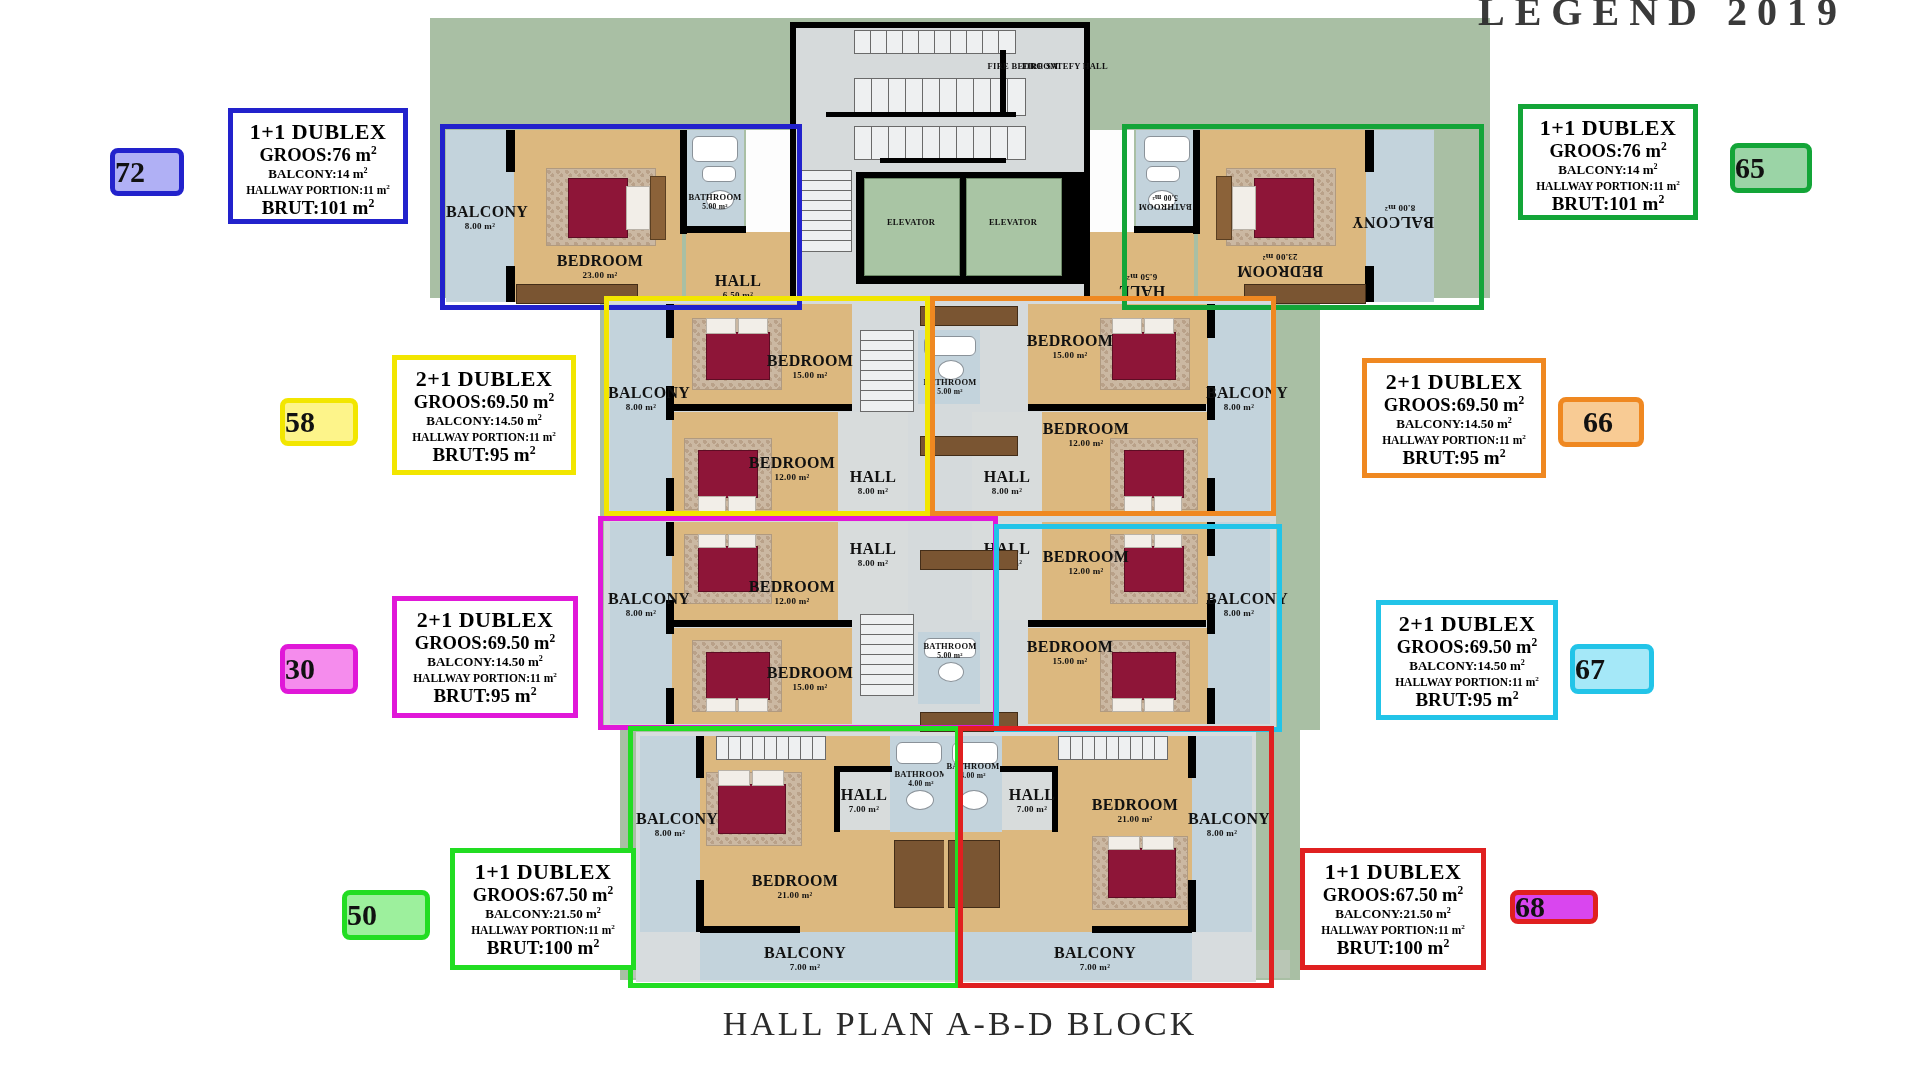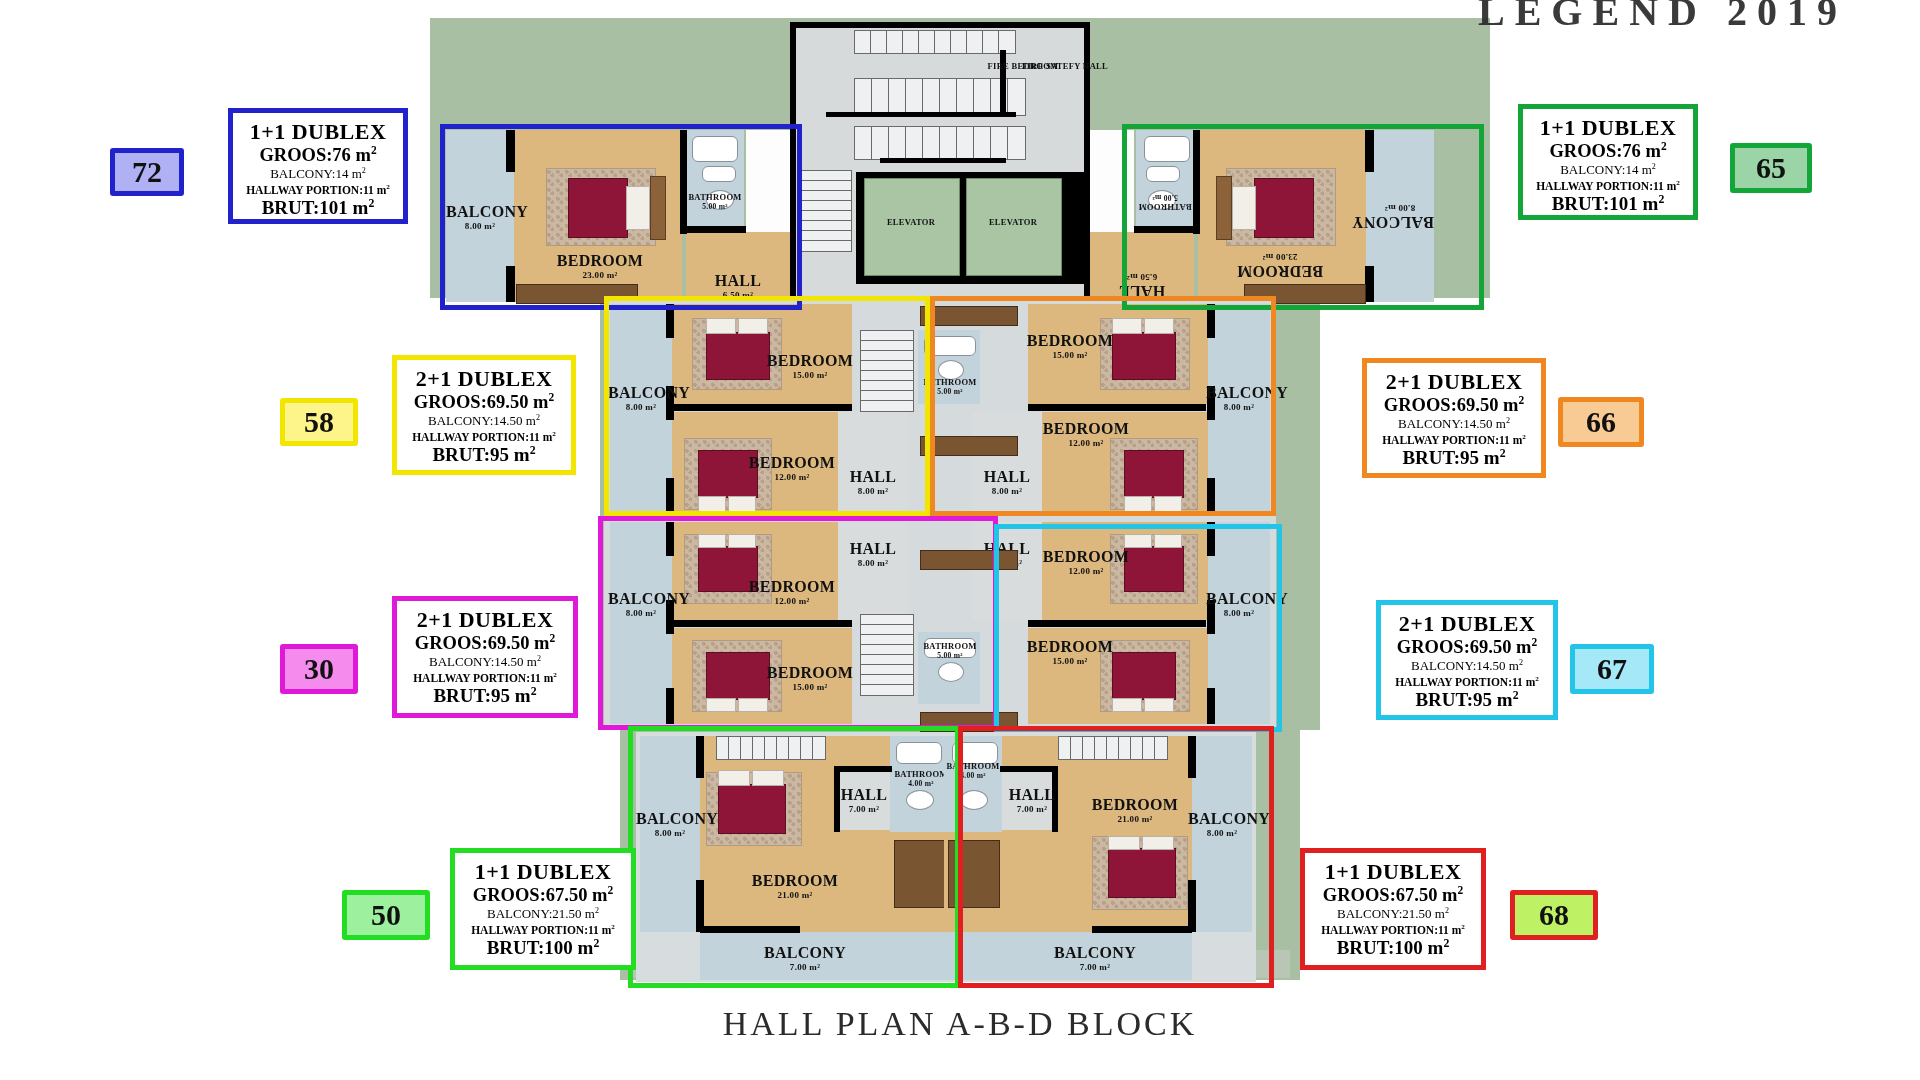--- a/index.html
+++ b/index.html
@@ -37,27 +37,27 @@
   .stairtread{position:absolute;border:1px solid #6a6a6a;background:#eef0f1;}
   .sanit{position:absolute;background:#ffffff;border:1px solid #8a9299;}
   .sanit.r{border-radius:50%;}
   .sanit.rr{border-radius:6px;}
 
   
   .legend{position:absolute;background:#ffffff;box-sizing:border-box;
           text-align:center;color:#000;padding:6px 8px 7px;}
   .legend .l1{font-size:22px;font-weight:700;letter-spacing:.5px;line-height:1.15;}
   .legend .l2{font-size:18.5px;font-weight:700;line-height:1.2;}
-  .legend .l3{font-size:13px;font-weight:400;line-height:1.25;}
+  .legend .l3{font-size:13px;font-weight:700;line-height:1.25;}
   .legend .l4{font-size:11.5px;font-weight:700;line-height:1.25;}
   .legend .l5{font-size:19px;font-weight:700;line-height:1.2;}
   sup{font-size:.62em;vertical-align:super;line-height:0;}
 
   .badge{position:absolute;box-sizing:border-box;display:flex;
-         align-items:center;justify-content:center;border-radius:3px;}
+         align-items:center;justify-content:flex-start;border-radius:8px;}
   .badge span{font-size:30px;font-weight:600;color:#111;
               font-family:"Liberation Serif",serif;}
 
   
   .hl{position:absolute;box-sizing:border-box;background:transparent;}
 
   #title{position:absolute;width:100%;text-align:center;
          font-family:"Liberation Serif",serif;font-size:34px;
          letter-spacing:3px;color:#2b2b2b;}
   #watermark{position:absolute;white-space:nowrap;color:#2a2a2a;
@@ -498,21 +498,21 @@
   <div class="l5"><span>BRUT:95 m</span><sup>2</sup></div>
 </div>
 
 <div class="legend" style="left:1362px;top:358px;width:184px;height:120px;border:5px solid #ef8821;">
   <div class="l1">2+1 DUBLEX</div>
   <div class="l2"><span>GROOS:69.50 m</span><sup>2</sup></div>
   <div class="l3"><span>BALCONY:14.50 m</span><sup>2</sup></div>
   <div class="l4"><span>HALLWAY PORTION:11 m</span><sup>2</sup></div>
   <div class="l5"><span>BRUT:95 m</span><sup>2</sup></div>
 </div>
-<div class="badge" style="left:1558px;top:397px;width:86px;height:50px;border:5px solid #ef8821;background:#f8cb94;">
+<div class="badge" style="left:1558px;top:397px;width:86px;height:50px;border:5px solid #ef8821;background:#f8cb94;padding-left:20px;">
   <span>66</span>
 </div>
 
 <div class="badge" style="left:280px;top:644px;width:78px;height:50px;border:5px solid #e018d8;background:#f58ced;">
   <span>30</span>
 </div>
 <div class="legend" style="left:392px;top:596px;width:186px;height:122px;border:5px solid #e018d8;">
   <div class="l1">2+1 DUBLEX</div>
   <div class="l2"><span>GROOS:69.50 m</span><sup>2</sup></div>
   <div class="l3"><span>BALCONY:14.50 m</span><sup>2</sup></div>
@@ -542,18 +542,18 @@
   <div class="l5"><span>BRUT:100 m</span><sup>2</sup></div>
 </div>
 
 <div class="legend" style="left:1300px;top:848px;width:186px;height:122px;border:5px solid #e02020;">
   <div class="l1">1+1 DUBLEX</div>
   <div class="l2"><span>GROOS:67.50 m</span><sup>2</sup></div>
   <div class="l3"><span>BALCONY:21.50 m</span><sup>2</sup></div>
   <div class="l4"><span>HALLWAY PORTION:11 m</span><sup>2</sup></div>
   <div class="l5"><span>BRUT:100 m</span><sup>2</sup></div>
 </div>
-<div class="badge" style="left:1510px;top:890px;width:88px;height:50px;border:5px solid #e02020;background:#bef264;">
+<div class="badge" style="left:1510px;top:890px;width:88px;height:34px;border:5px solid #e02020;background:#d946ef;">
   <span>68</span>
 </div>
 
 <div id="title" style="left:0;top:1005px;">HALL PLAN  A-B-D BLOCK</div>
 <div id="watermark" style="left:1478px;top:-12px;width:430px;height:46px;">LEGEND 2019</div>
 
 </body></html>

